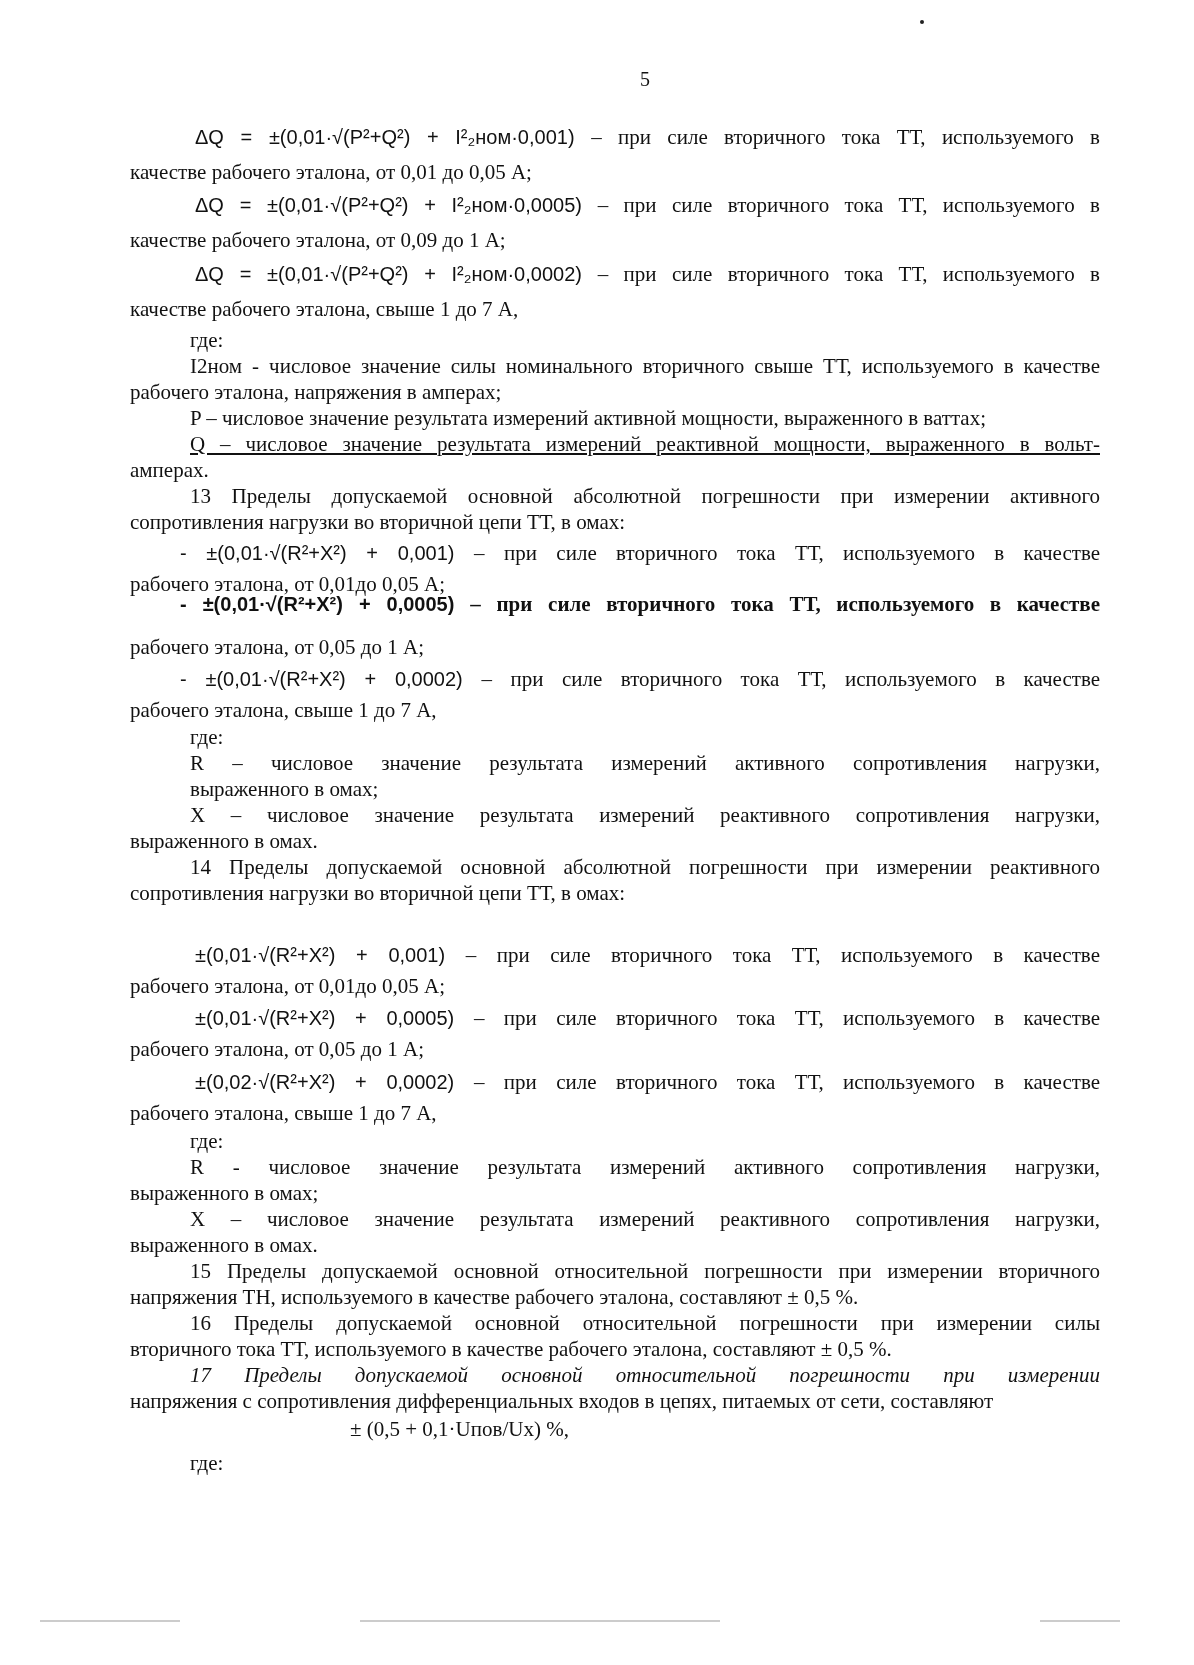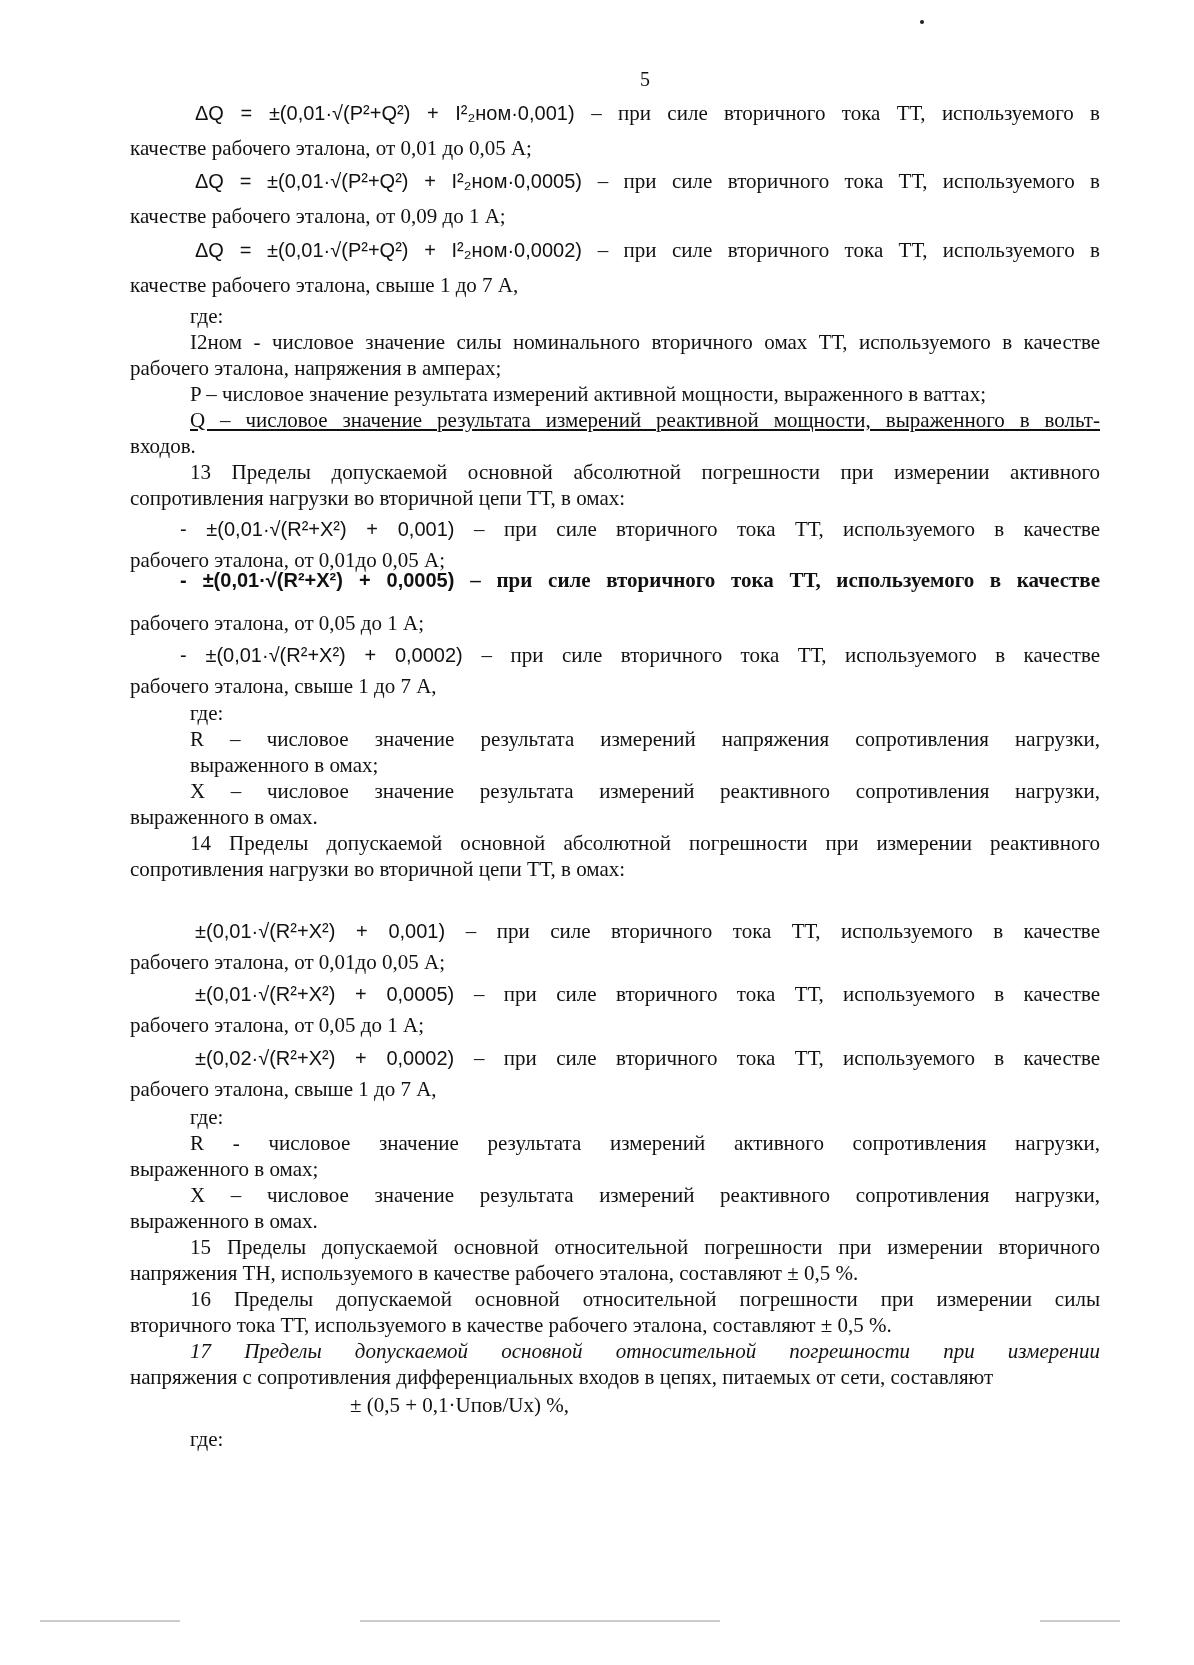--- a/index.html
+++ b/index.html
@@ -1,54 +1,54 @@
 <!DOCTYPE html>
 <html><head>
 <meta charset="utf-8">
 <style>
   html, body { margin: 0; padding: 0; background: #ffffff; }
   body { width: 1194px; height: 1665px; position: relative; overflow: hidden;
          font-family: "Liberation Serif", serif; color: #111; }
   .page { position: absolute; left: 0; top: 0; width: 1194px; height: 1665px; }
   .pnum { position: absolute; left: 640px; top: 68px; font-size: 20px; }
-  .line { position: absolute; left: 130px; width: 970px; font-size: 21px; white-space: nowrap; line-height: 26px; }
+  .line { position: absolute; left: 130px; width: 970px; font-size: 21px; white-space: nowrap; line-height: 26px; margin-top: 24px; }
   .just { text-align: justify; text-align-last: justify; }
   .formula { font-family: "Liberation Sans", sans-serif; font-size: 20px; }
   .dot { position: absolute; width: 4px; height: 4px; background:#222; border-radius:50%; }
   .scanline { position:absolute; top:1620px; height:2px; background:#ccc; }
 </style>
 </head>
 <body>
 
 <div class="page">
   <div class="pnum">5</div>
   <div class="dot" style="left:920px;top:20px;"></div>
   <div id="lines">
       <div class="line just" style="top: 100px; left: 195px; width: 905px;"><span class="formula">ΔQ = ±(0,01·√(P²+Q²) + I²₂ном·0,001)  </span><span>– при силе вторичного тока ТТ, используемого в</span></div>
       <div class="line" style="top: 135px; left: 130px; width: auto;"><span>качестве рабочего эталона, от 0,01 до 0,05 А;</span></div>
       <div class="line just" style="top: 168px; left: 195px; width: 905px;"><span class="formula">ΔQ = ±(0,01·√(P²+Q²) + I²₂ном·0,0005)  </span><span>– при силе вторичного тока ТТ, используемого в</span></div>
       <div class="line" style="top: 203px; left: 130px; width: auto;"><span>качестве рабочего эталона, от 0,09 до 1 А;</span></div>
       <div class="line just" style="top: 237px; left: 195px; width: 905px;"><span class="formula">ΔQ = ±(0,01·√(P²+Q²) + I²₂ном·0,0002)  </span><span>– при силе вторичного тока ТТ, используемого в</span></div>
       <div class="line" style="top: 272px; left: 130px; width: auto; text-align: right;"><span>качестве рабочего эталона, свыше 1 до 7 А,</span></div>
       <div class="line" style="top: 303px; left: 190px; width: auto;"><span>где:</span></div>
-      <div class="line just" style="top: 329px; left: 190px; width: 910px;"><span>I2ном - числовое значение силы номинального вторичного омах ТТ, используемого в качестве</span></div>
+      <div class="line just" style="top: 329px; left: 190px; width: 910px;"><span>I2ном - числовое значение силы номинального вторичного свыше ТТ, используемого в качестве</span></div>
       <div class="line" style="top: 355px; left: 130px; width: auto;"><span>рабочего эталона, напряжения в амперах;</span></div>
       <div class="line" style="top: 381px; left: 190px; width: auto;"><span>P – числовое значение результата измерений активной мощности, выраженного в ваттах;</span></div>
       <div class="line just" style="top: 407px; left: 190px; width: 910px; text-decoration: underline;"><span>Q – числовое значение результата измерений реактивной мощности, выраженного в вольт-</span></div>
-      <div class="line" style="top: 433px; left: 130px; width: auto;"><span>входов.</span></div>
+      <div class="line" style="top: 433px; left: 130px; width: auto;"><span>амперах.</span></div>
       <div class="line just" style="top: 459px; left: 190px; width: 910px;"><span>13 Пределы допускаемой основной абсолютной погрешности при измерении активного</span></div>
       <div class="line" style="top: 485px; left: 130px; width: auto;"><span>сопротивления нагрузки во вторичной цепи ТТ, в омах:</span></div>
       <div class="line just" style="top: 516px; left: 180px; width: 920px;"><span class="formula">- ±(0,01·√(R²+X²) + 0,001)  </span><span>– при силе вторичного тока ТТ, используемого в качестве</span></div>
       <div class="line" style="top: 547px; left: 130px; width: auto;"><span>рабочего эталона, от 0,01до 0,05 А;</span></div>
       <div class="line just" style="top: 567px; left: 180px; width: 920px; font-weight: bold;"><span class="formula">- ±(0,01·√(R²+X²) + 0,0005)  </span><span>– при силе вторичного тока ТТ, используемого в качестве</span></div>
       <div class="line" style="top: 610px; left: 130px; width: auto;"><span>рабочего эталона, от 0,05 до 1 А;</span></div>
       <div class="line just" style="top: 642px; left: 180px; width: 920px;"><span class="formula">- ±(0,01·√(R²+X²) + 0,0002)  </span><span>– при силе вторичного тока ТТ, используемого в качестве</span></div>
       <div class="line" style="top: 673px; left: 130px; width: auto;"><span>рабочего эталона, свыше 1 до 7 А,</span></div>
       <div class="line" style="top: 700px; left: 190px; width: auto;"><span>где:</span></div>
-      <div class="line just" style="top: 726px; left: 190px; width: 910px;"><span>R – числовое значение результата измерений напряжения сопротивления нагрузки,</span></div>
+      <div class="line just" style="top: 726px; left: 190px; width: 910px;"><span>R – числовое значение результата измерений активного сопротивления нагрузки,</span></div>
       <div class="line" style="top: 752px; left: 190px; width: auto;"><span>выраженного в омах;</span></div>
       <div class="line just" style="top: 778px; left: 190px; width: 910px;"><span>X – числовое значение результата измерений реактивного сопротивления нагрузки,</span></div>
       <div class="line" style="top: 804px; left: 130px; width: auto;"><span>выраженного в омах.</span></div>
       <div class="line just" style="top: 830px; left: 190px; width: 910px;"><span>14 Пределы допускаемой основной абсолютной погрешности при измерении реактивного</span></div>
       <div class="line" style="top: 856px; left: 130px; width: auto;"><span>сопротивления нагрузки во вторичной цепи ТТ, в омах:</span></div>
       <div class="line just" style="top: 918px; left: 195px; width: 905px;"><span class="formula">±(0,01·√(R²+X²) + 0,001)  </span><span>– при силе вторичного тока ТТ, используемого в качестве</span></div>
       <div class="line" style="top: 949px; left: 130px; width: auto;"><span>рабочего эталона, от 0,01до 0,05 А;</span></div>
       <div class="line just" style="top: 981px; left: 195px; width: 905px;"><span class="formula">±(0,01·√(R²+X²) + 0,0005)  </span><span>– при силе вторичного тока ТТ, используемого в качестве</span></div>
       <div class="line" style="top: 1012px; left: 130px; width: auto;"><span>рабочего эталона, от 0,05 до 1 А;</span></div>
       <div class="line just" style="top: 1045px; left: 195px; width: 905px;"><span class="formula">±(0,02·√(R²+X²) + 0,0002)  </span><span>– при силе вторичного тока ТТ, используемого в качестве</span></div>

